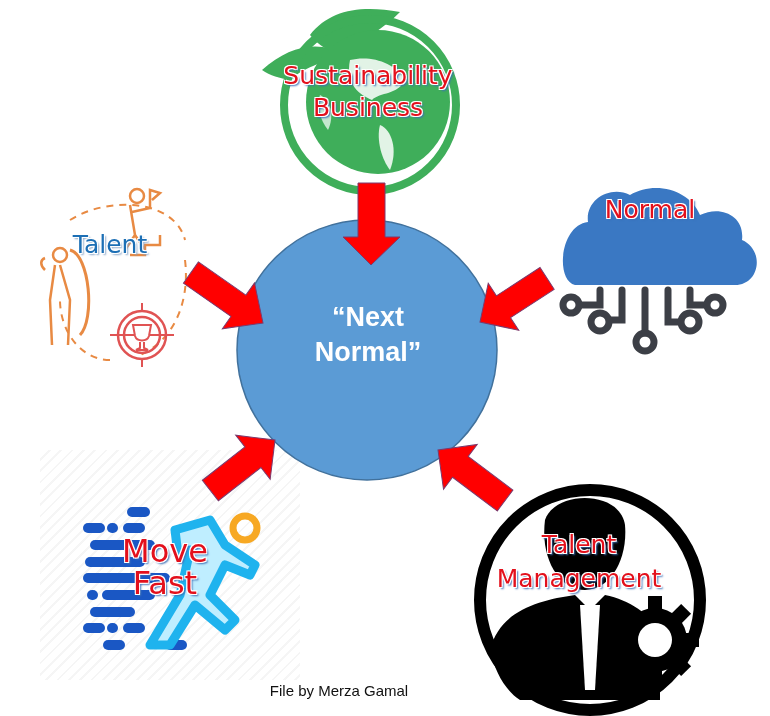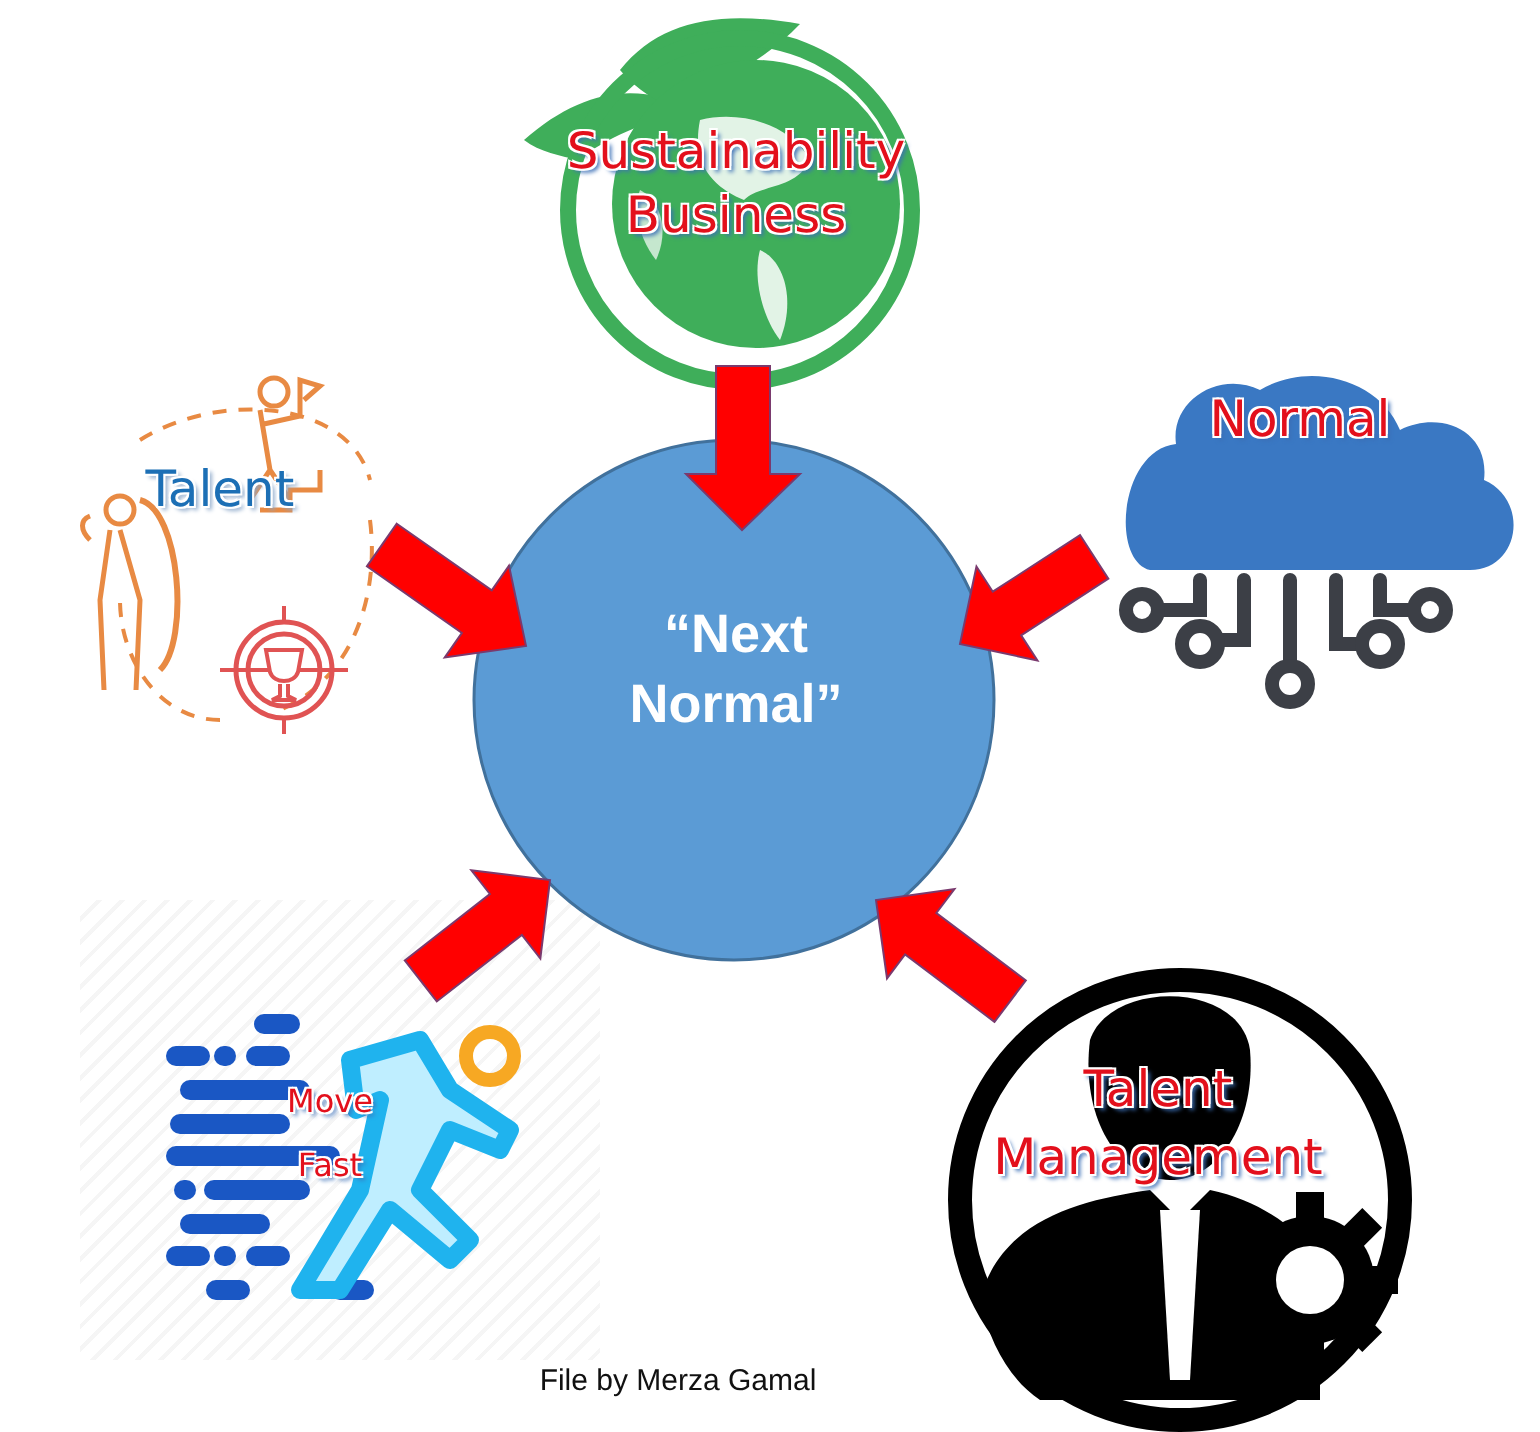--- a/index.html
+++ b/index.html
@@ -139,21 +139,21 @@
 
 <div class="label red" style="left:540px; top:194px; width:220px; font-size:25px; line-height:32px;">
   <div>Normal</div>
 </div>
 
 <div class="label red" style="left:474px; top:528px; width:210px; font-size:25px; line-height:34px;">
   <div>Talent</div>
   <div>Management</div>
 </div>
 
-<div class="label red" style="left:105px; top:535px; width:120px; font-size:16px; line-height:32px;">
+<div class="label red" style="left:105px; top:535px; width:120px; font-size:32px; line-height:32px;">
   <div>Move</div>
   <div>Fast</div>
 </div>
 
 <div class="label blue" style="left:20px; top:226px; width:180px; font-size:25px; line-height:38px;">
   <div>Talent</div>
 </div>
 
 <div class="footer">File by Merza Gamal</div>
 

